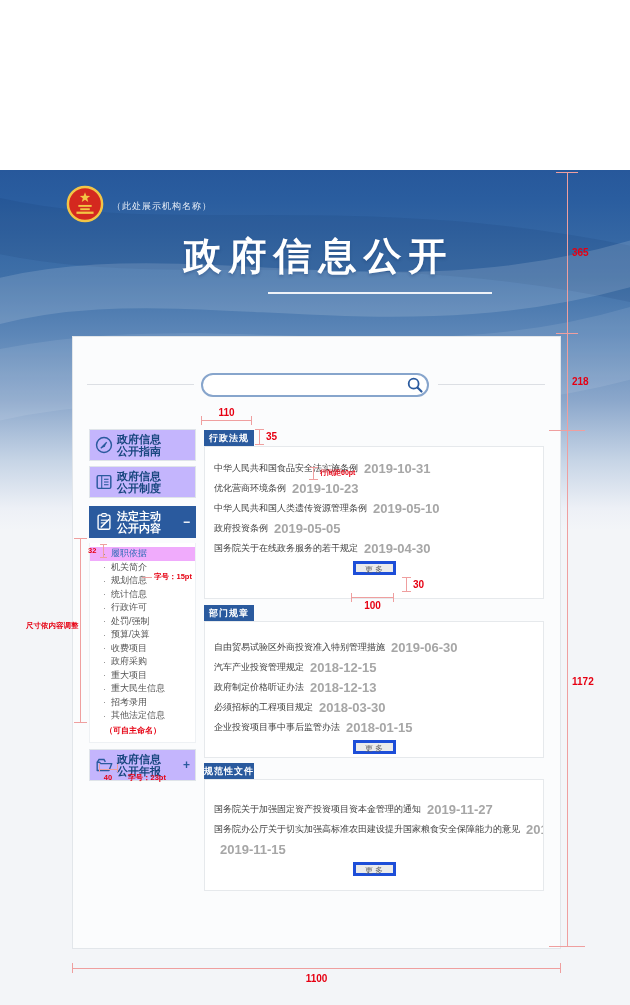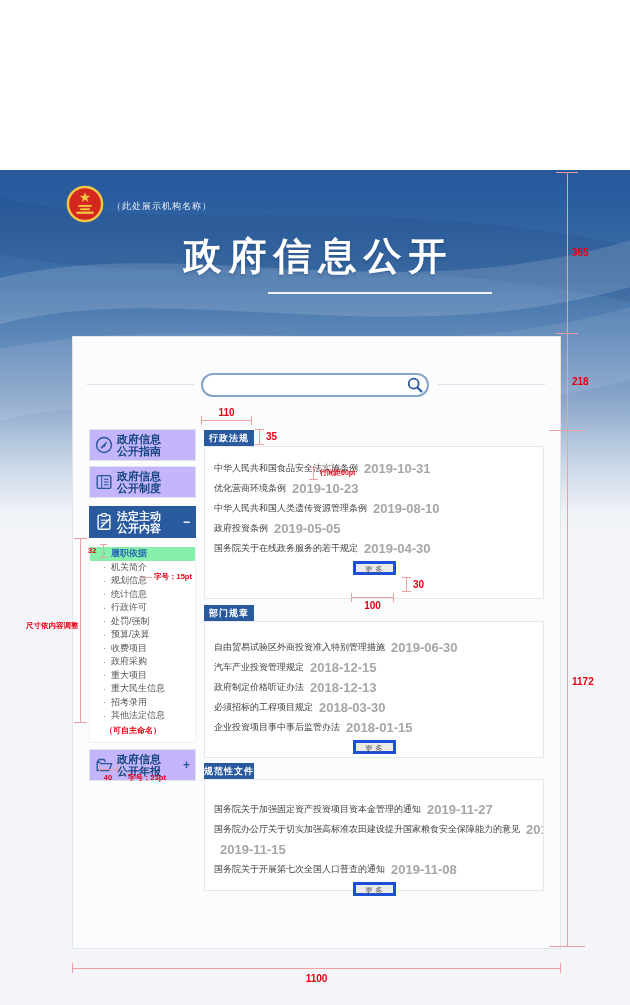--- a/index.html
+++ b/index.html
@@ -39,21 +39,21 @@
   .nav-label { font-size:11px; font-weight:bold; color:#17467e; line-height:12px; }
   .nav-card.active { background:#2a5a9e; border-color:#2a5a9e; }
   .nav-card.active .nav-label { color:#fff; }
   .nav-toggle { margin-left:auto; padding-right:5px; font-size:12px; font-weight:bold; color:#fff; line-height:1; }
   .nav-toggle.blue { color:#2a5a9e; }
 
   .submenu { background:#fff; padding:4px 0 2px; border:1px solid #eef1f4; border-top:none; }
   .sub-item { height:13.5px; display:flex; align-items:center; font-size:9px; color:#555;
     padding-left:21px; position:relative; cursor:pointer; white-space:nowrap; }
   .sub-item::before { content:"·"; position:absolute; left:13px; color:#888; }
-  .sub-item.active { background:#86efac; color:#2a6bb5; font-weight:bold; }
+  .sub-item.active { background:#f0abfc; color:#2a6bb5; font-weight:normal; }
   .sub-note { font-size:8px; color:#e60012; font-weight:bold; padding:2px 0 4px 15px; white-space:nowrap; }
   .annual { margin-top:6px; }
 
   
   .tag { position:absolute; left:131px; width:50px; height:16px; background:#2a5a9e; color:#fff;
     font-size:9px; font-weight:bold; display:flex; align-items:center; justify-content:center; letter-spacing:1px; }
   .tag.t1 { top:93px; } .tag.t2 { top:268px; } .tag.t3 { top:426px; }
   .panel { position:absolute; left:131px; width:340px; background:#fff; border:1px solid #e6e9ec; }
   .panel.p1 { top:109px; height:153px; } .panel.p2 { top:284px; height:137px; } .panel.p3 { top:442px; height:112px; }
   .rows { padding-left:9px; }
@@ -192,21 +192,21 @@
         <div class="row">
             <span class="t">中华人民共和国食品安全法实施条例</span>
             <span class="d">2019-10-31</span>
           </div>
         <div class="row">
             <span class="t">优化营商环境条例</span>
             <span class="d">2019-10-23</span>
           </div>
         <div class="row">
             <span class="t">中华人民共和国人类遗传资源管理条例</span>
-            <span class="d">2019-08-10</span>
+            <span class="d">2019-05-10</span>
           </div>
         <div class="row">
             <span class="t">政府投资条例</span>
             <span class="d">2019-05-05</span>
           </div>
         <div class="row">
             <span class="t">国务院关于在线政务服务的若干规定</span>
             <span class="d">2019-04-30</span>
           </div>
       </div>
@@ -244,24 +244,20 @@
         <div class="row">
             <span class="t">国务院关于加强固定资产投资项目资本金管理的通知</span>
             <span class="d">2019-11-27</span>
           </div>
         <div class="row">
             <span class="t">国务院办公厅关于切实加强高标准农田建设提升国家粮食安全保障能力的意见</span>
             <span class="d">2019-11-21</span>
           </div>
         <div class="row">
             <span class="d">2019-11-15</span>
-          </div>
-        <div class="row">
-            <span class="t">国务院关于开展第七次全国人口普查的通知</span>
-            <span class="d">2019-11-08</span>
           </div>
       </div>
       <button class="more">更 多</button>
     </div>
   </div>
 
   <div class="rl" style="left:567px;top:172px;width:1px;height:774px;"></div>
   <div class="rl" style="left:556px;top:172px;width:22px;height:1px;"></div>
   <div class="rl" style="left:556px;top:333px;width:22px;height:1px;"></div>
   <div class="rl" style="left:549px;top:430px;width:36px;height:1px;"></div>

